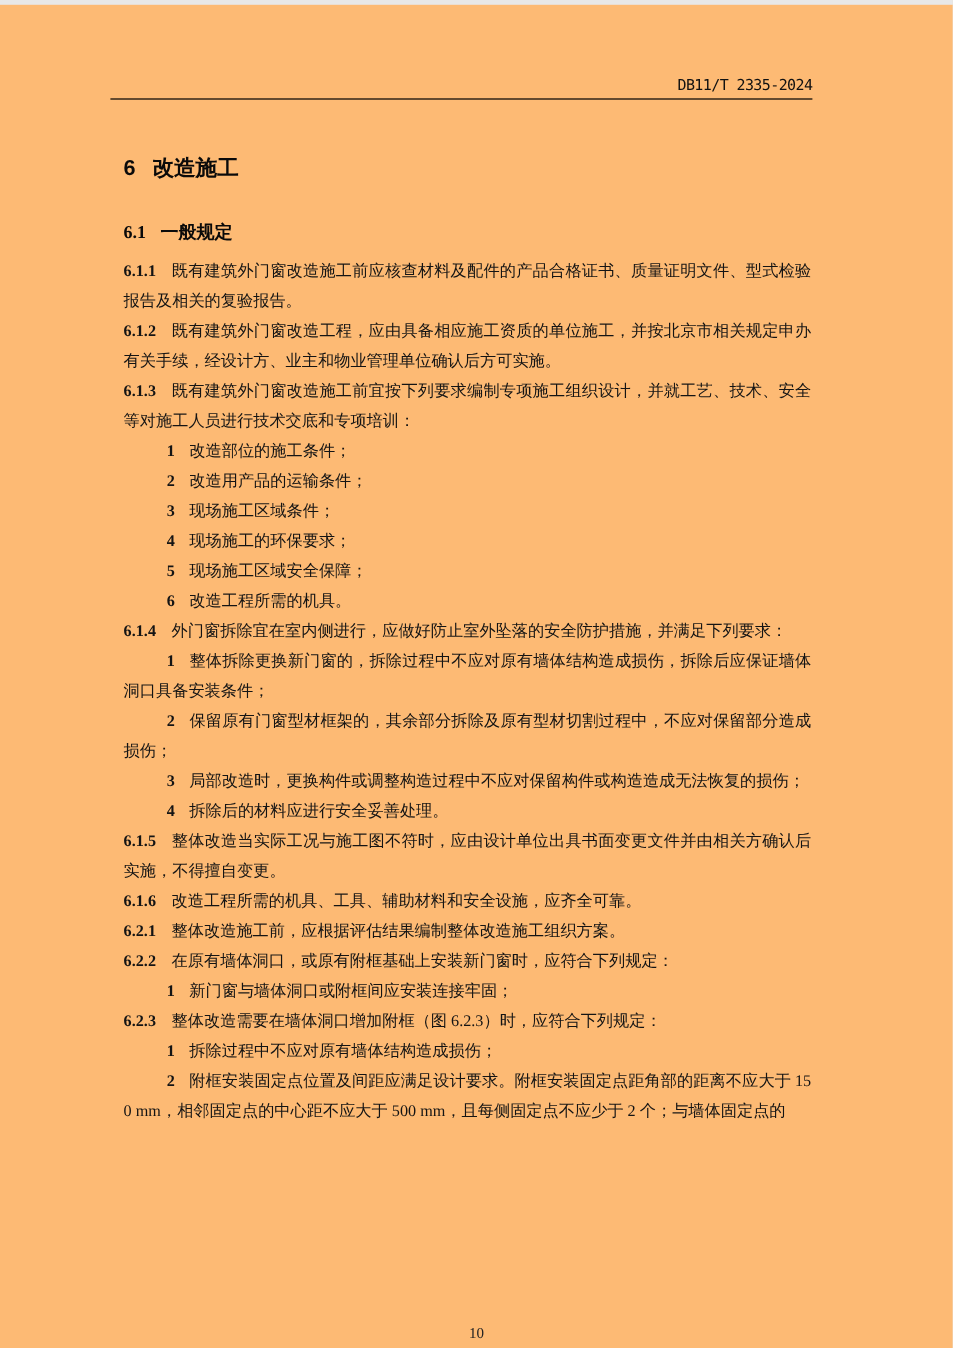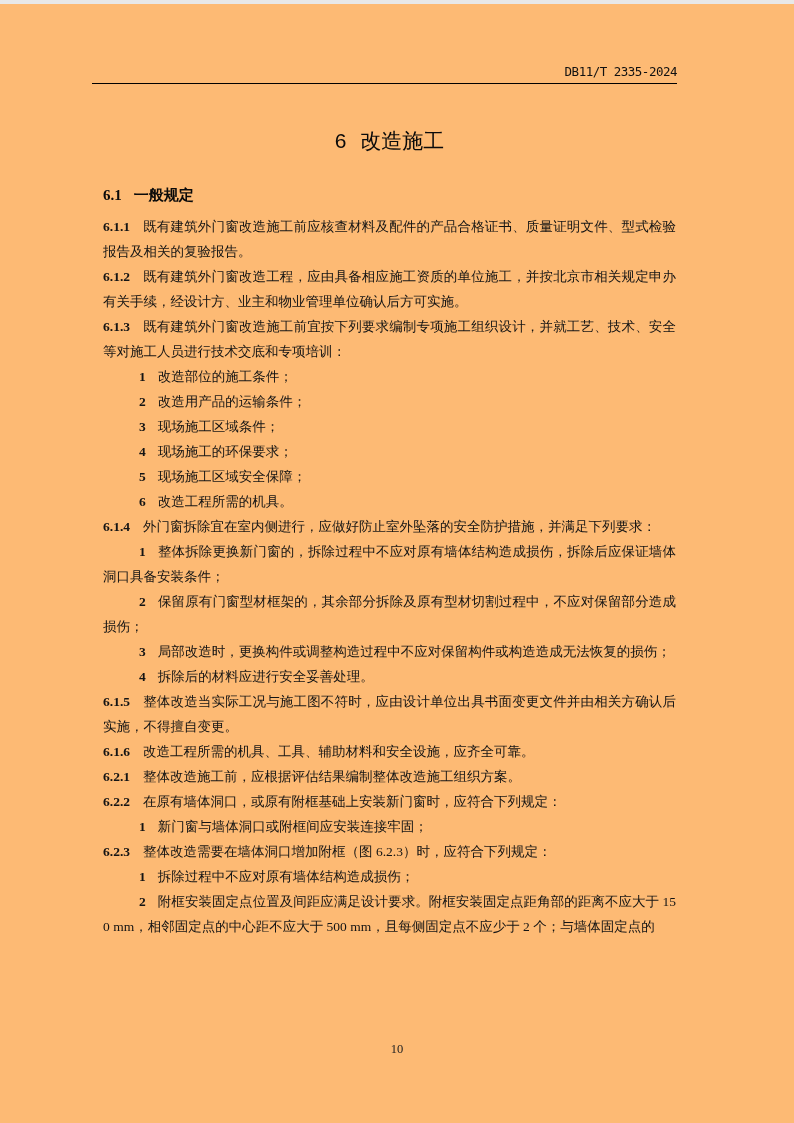--- a/index.html
+++ b/index.html
@@ -25,24 +25,23 @@
   .standard-code{
     font-family:"DejaVu Sans Mono","Liberation Mono",monospace;
     font-size:12.5px;
     letter-spacing:-0.5px;
     color:#111;
   }
   
   .content{margin:0 118px 0 103px;}
   .chapter-title{
     margin:46px 0 0;
-    text-align:center;
     font-family:"Liberation Sans","DejaVu Sans",sans-serif;
-    font-weight:normal;
-    font-size:21px;
+    font-weight:bold;
+    font-size:18px;
     line-height:22px;
     color:#0a0a0a;
   }
   .chapter-title .h-num{margin-right:14px;}
   .section-heading{
     text-align:left;
     font-family:"Liberation Sans","DejaVu Sans",sans-serif;
     font-weight:bold;
     font-size:15px;
     line-height:18px;
@@ -58,21 +57,21 @@
     text-align:justify;
     word-break:break-all;
   }
   .clause-num{font-weight:bold;margin-right:13px;}
   .item{text-indent:36px;}
   .item-num{font-weight:bold;margin-right:12px;}
   
   .page-footer{
     position:absolute;
     left:0;right:0;
-    top:1038px;
+    top:1100px;
     text-align:center;
     font-size:12.5px;
     line-height:15px;
     color:#222;
   }
 </style>
 </head>
 <body>
 
 <main class="page">

